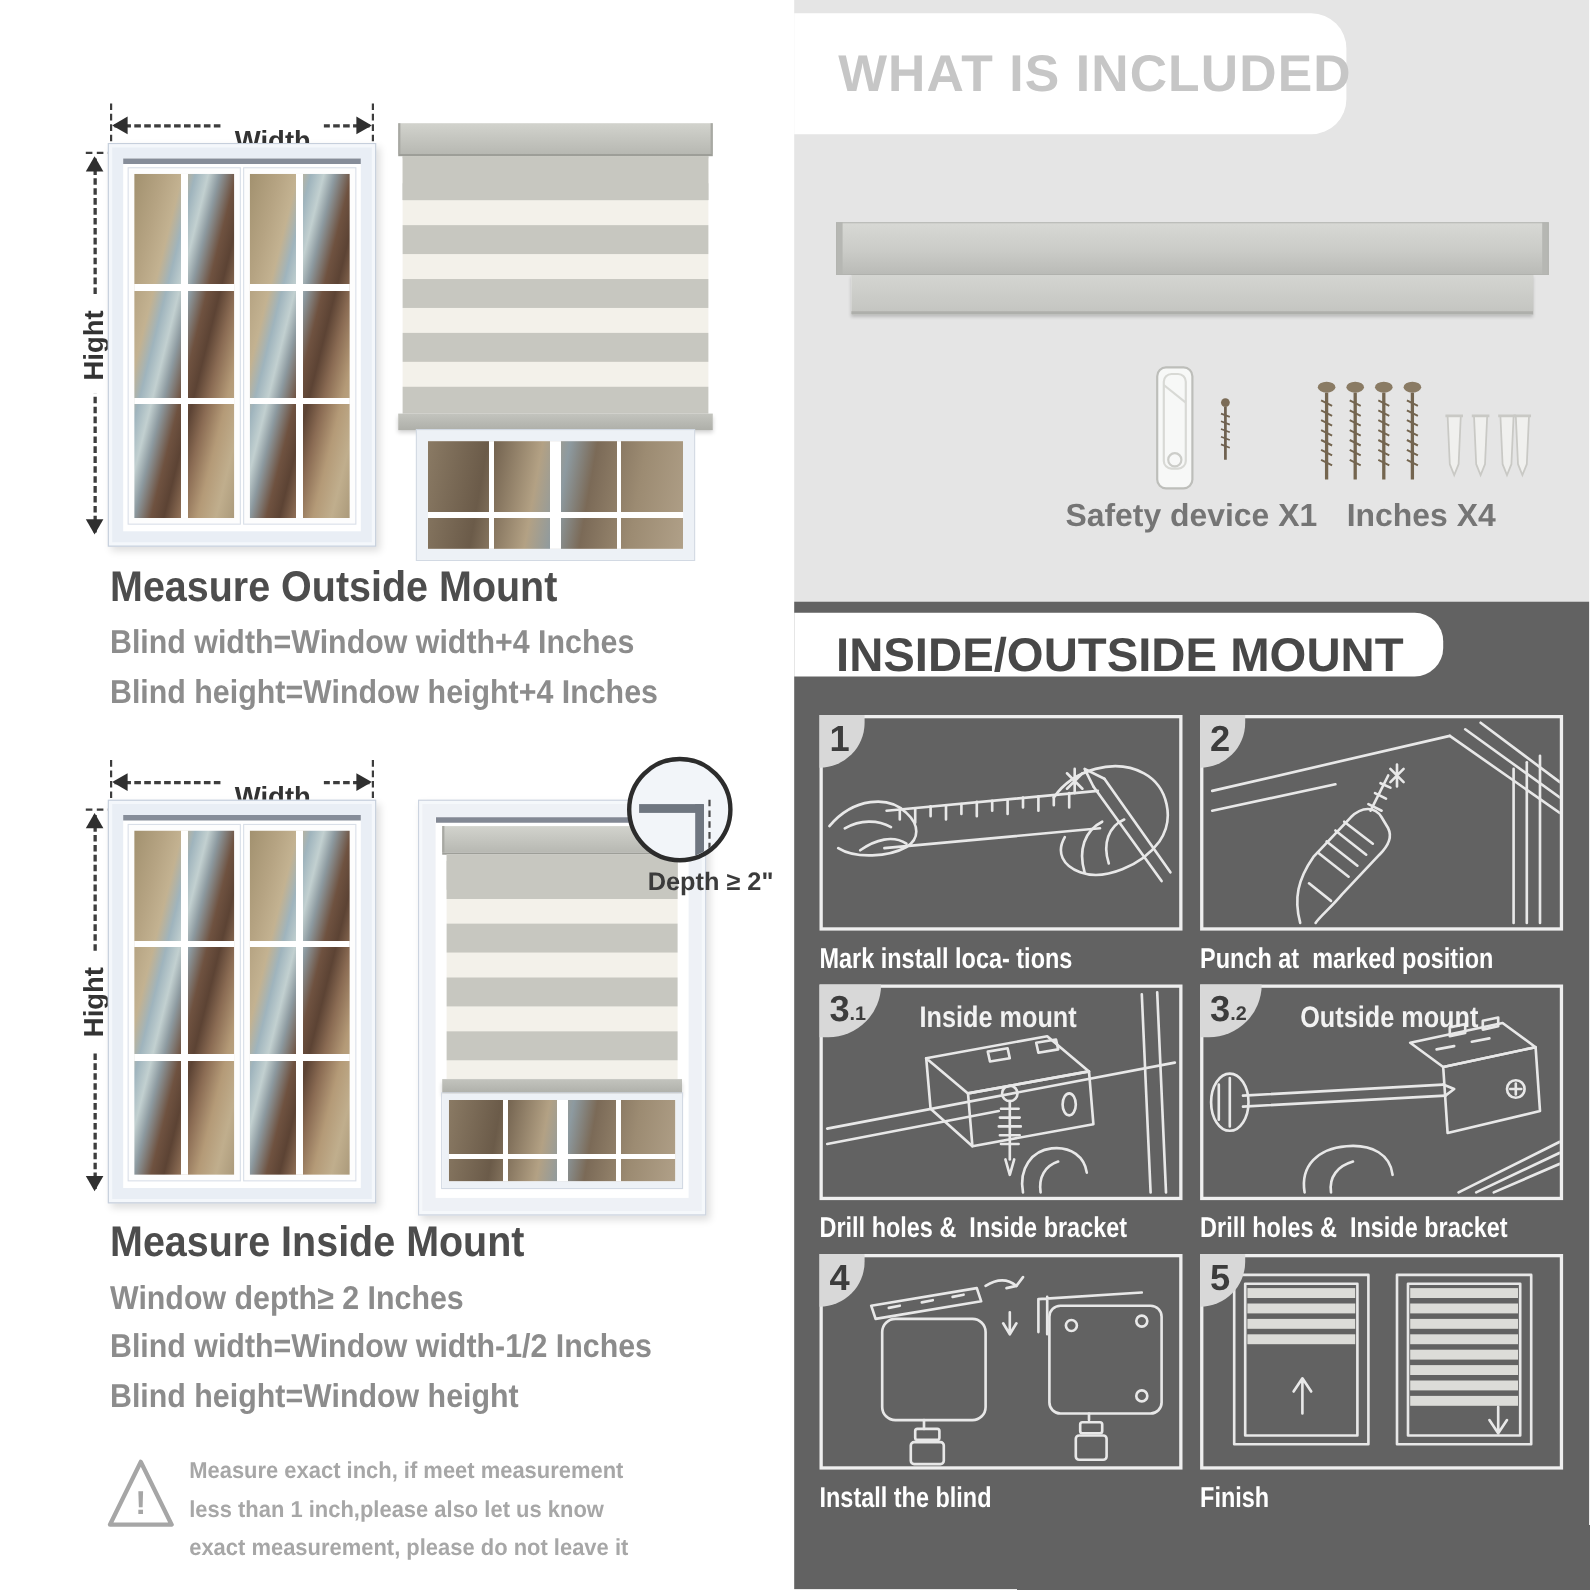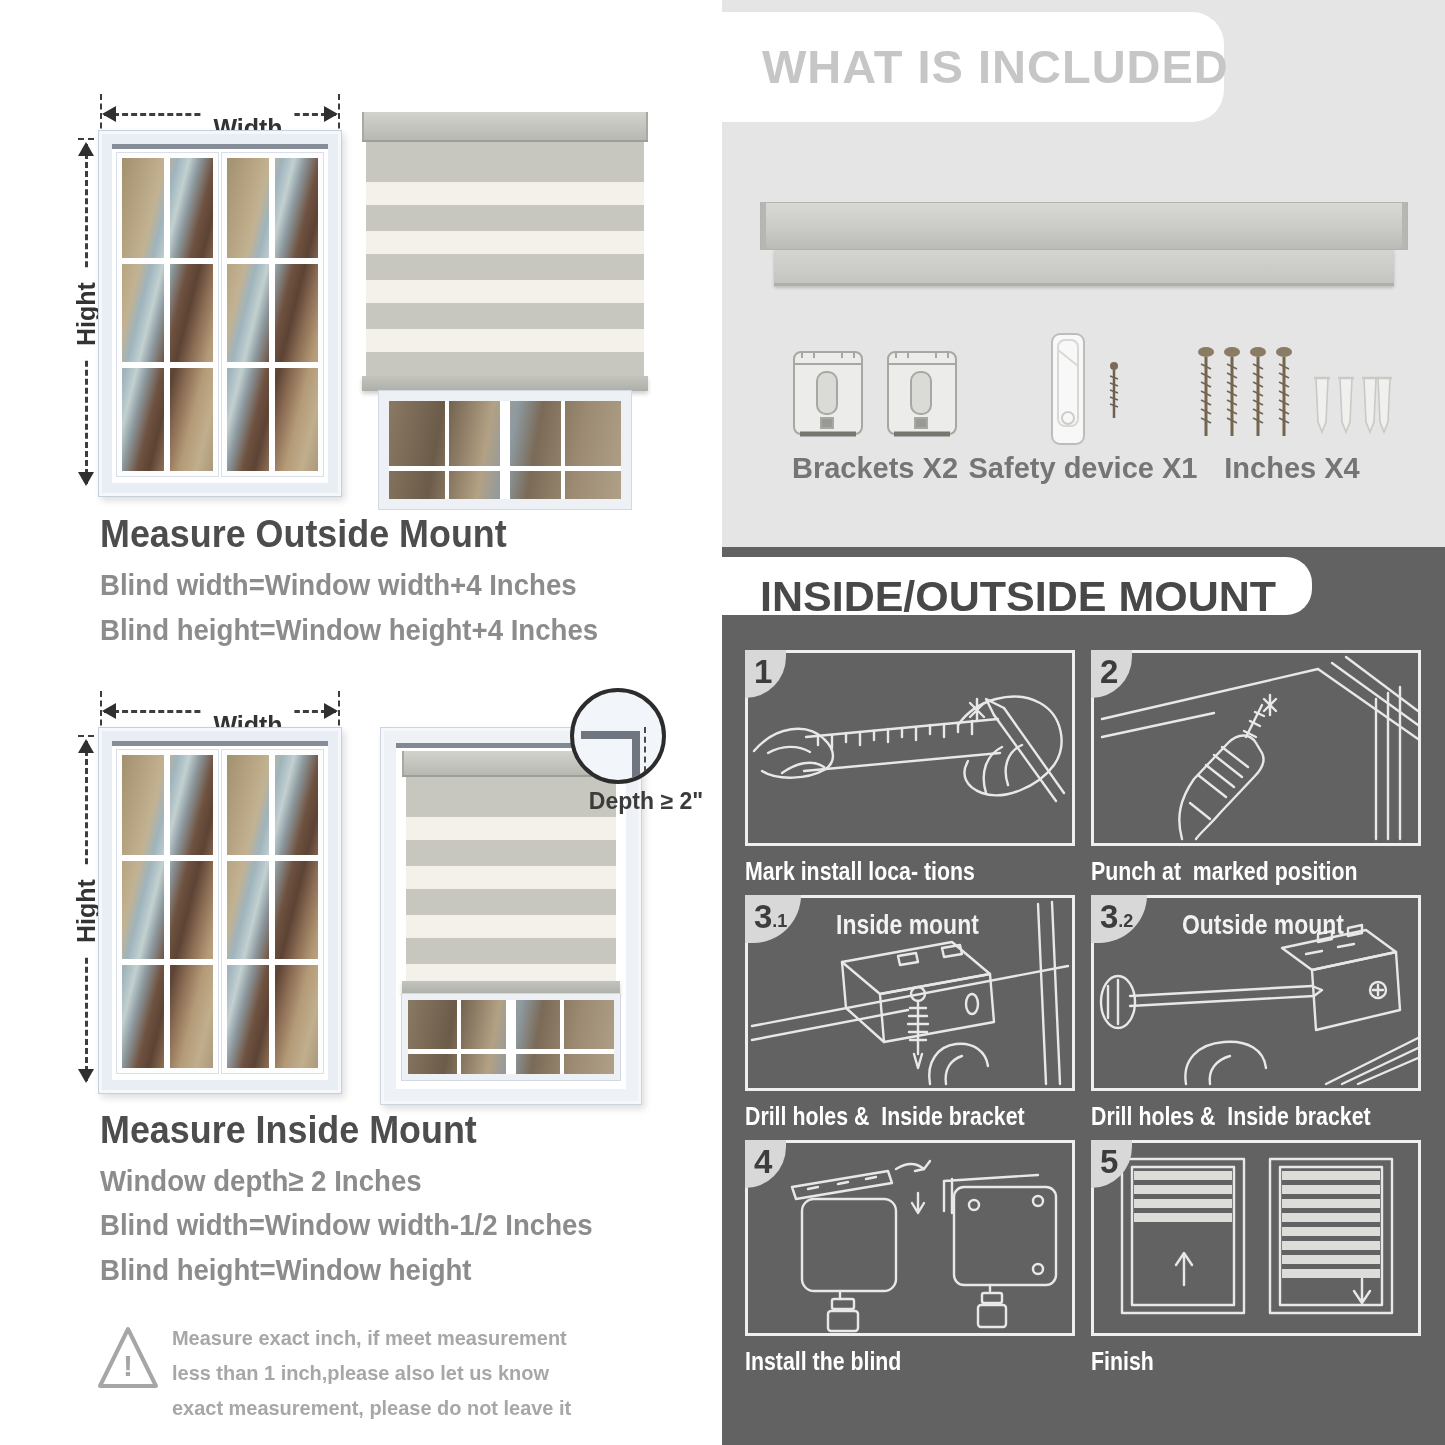--- a/index.html
+++ b/index.html
@@ -200,39 +200,20 @@
     <path d="M32 7 L60 64 H4 Z" fill="none" stroke="#a6a6a6" stroke-width="4" stroke-linejoin="round"></path>
     <text x="32" y="54" text-anchor="middle" font-size="30" font-weight="bold" fill="#a6a6a6">!</text>
   </svg>
   <div class="abs warn-text" style="left:172px;top:1320px;">Measure exact inch, if meet measurement less than 1 inch,please also let us know exact measurement, please do not leave it</div>
 
   <div class="abs included-panel">
     <div class="wii-header">WHAT IS INCLUDED</div>
     <div class="rail-top"></div>
     <div class="rail-bottom"></div>
 
-    <div class="item-group" style="left:48px;top:344px;width:210px;">
-      <svg width="170" height="104" viewBox="0 0 170 104">
-        <g stroke="#a7a7a3" stroke-width="2" fill="#ececea">
-          <rect x="4" y="8" width="68" height="82" rx="7"></rect>
-          <path d="M4 20 H72" fill="none"></path>
-          <path d="M12 8 v6 M24 8 v6 M52 8 v6 M64 8 v6" fill="none"></path>
-          <rect x="27" y="28" width="20" height="42" rx="9" fill="#dadad6"></rect>
-          <rect x="31" y="74" width="12" height="10" fill="#999995"></rect>
-          <path d="M10 90 H66" stroke="#77776f" stroke-width="5" fill="none"></path>
-          <rect x="98" y="8" width="68" height="82" rx="7"></rect>
-          <path d="M98 20 H166" fill="none"></path>
-          <path d="M106 8 v6 M118 8 v6 M146 8 v6 M158 8 v6" fill="none"></path>
-          <rect x="121" y="28" width="20" height="42" rx="9" fill="#dadad6"></rect>
-          <rect x="125" y="74" width="12" height="10" fill="#999995"></rect>
-          <path d="M104 90 H160" stroke="#77776f" stroke-width="5" fill="none"></path>
-        </g>
-      </svg>
-      <div class="item-label">Brackets X2</div>
-    </div>
 
     <div class="item-group" style="left:236px;top:330px;width:250px;">
       <svg width="130" height="118" viewBox="0 0 130 118">
         <rect x="34" y="4" width="32" height="110" rx="8" fill="#f7f8f7" stroke="#bdbeba" stroke-width="2"></rect>
         <rect x="40" y="10" width="20" height="86" rx="7" fill="none" stroke="#d8d9d5" stroke-width="2"></rect>
         <path d="M40 20 L60 36" stroke="#d8d9d5" stroke-width="2"></path>
         <circle cx="50" cy="88" r="6" fill="none" stroke="#cccdc9" stroke-width="2"></circle>
         <circle cx="96" cy="36" r="4" fill="#7b6c57"></circle>
         <path d="M96 40 V88" stroke="#6f6150" stroke-width="2.5"></path>
         <path d="M92 46 l8 3 M92 53 l8 3 M92 60 l8 3 M92 67 l8 3 M92 74 l8 3" stroke="#6f6150" stroke-width="1.6"></path>

